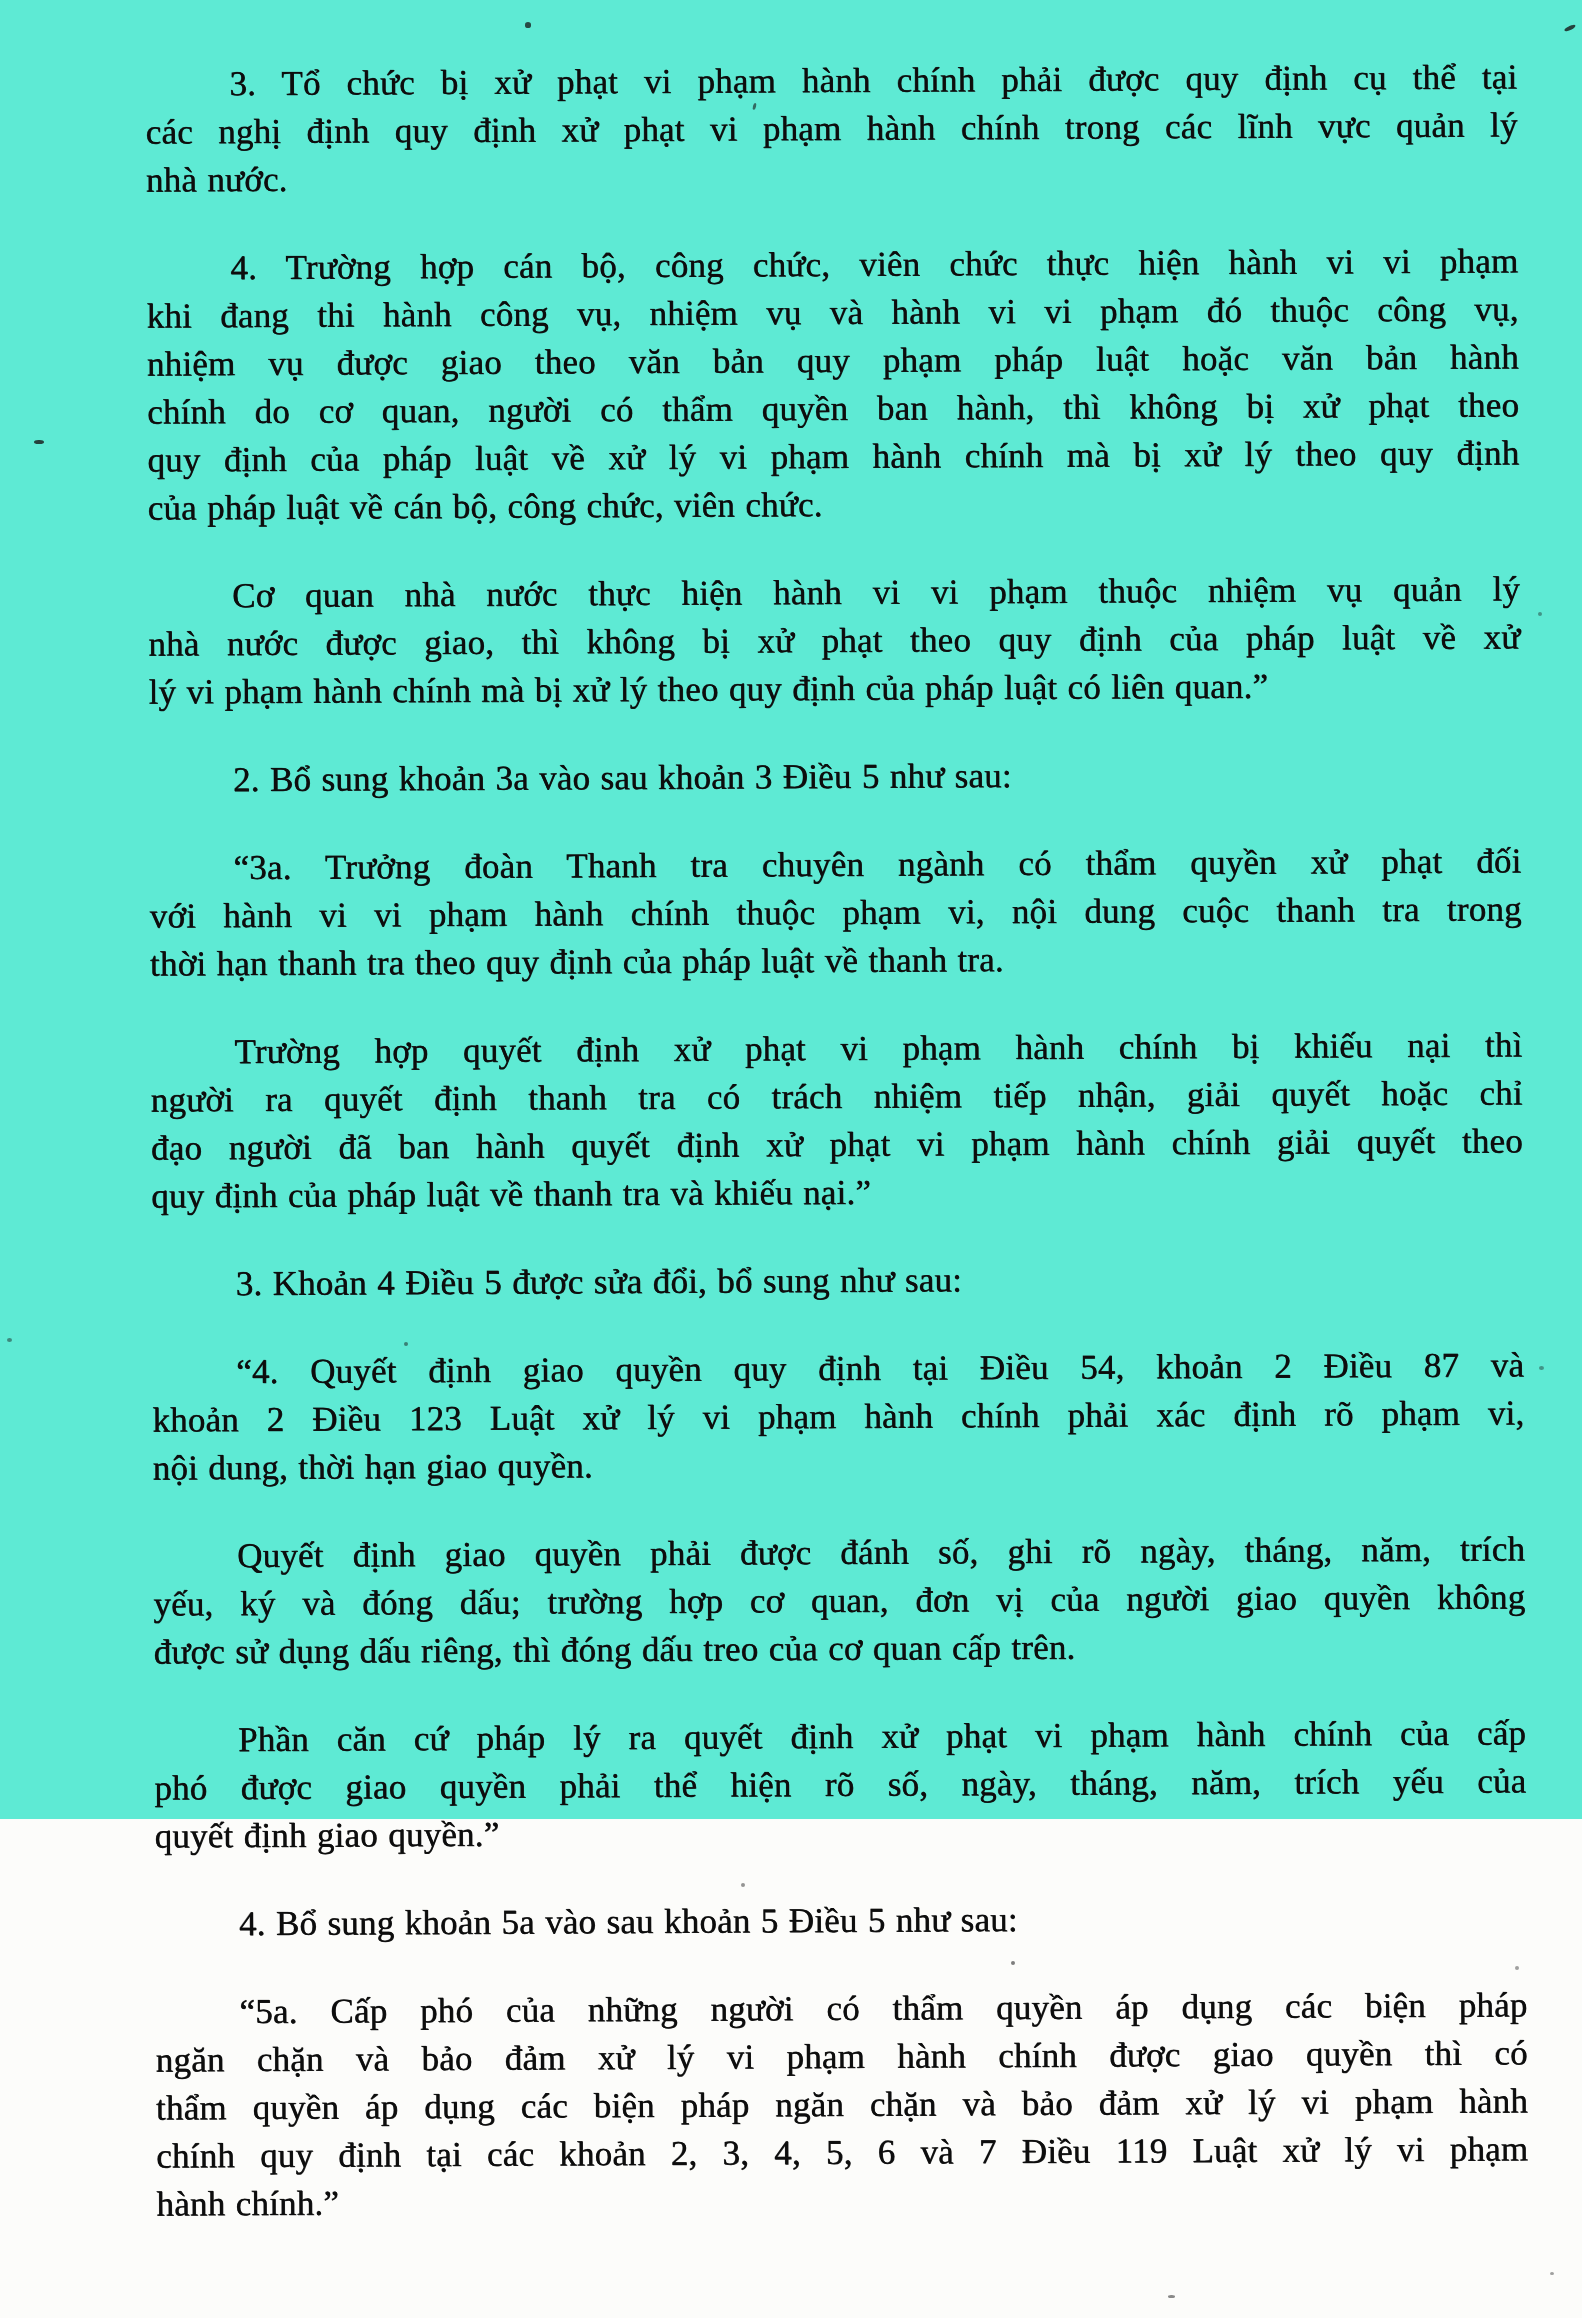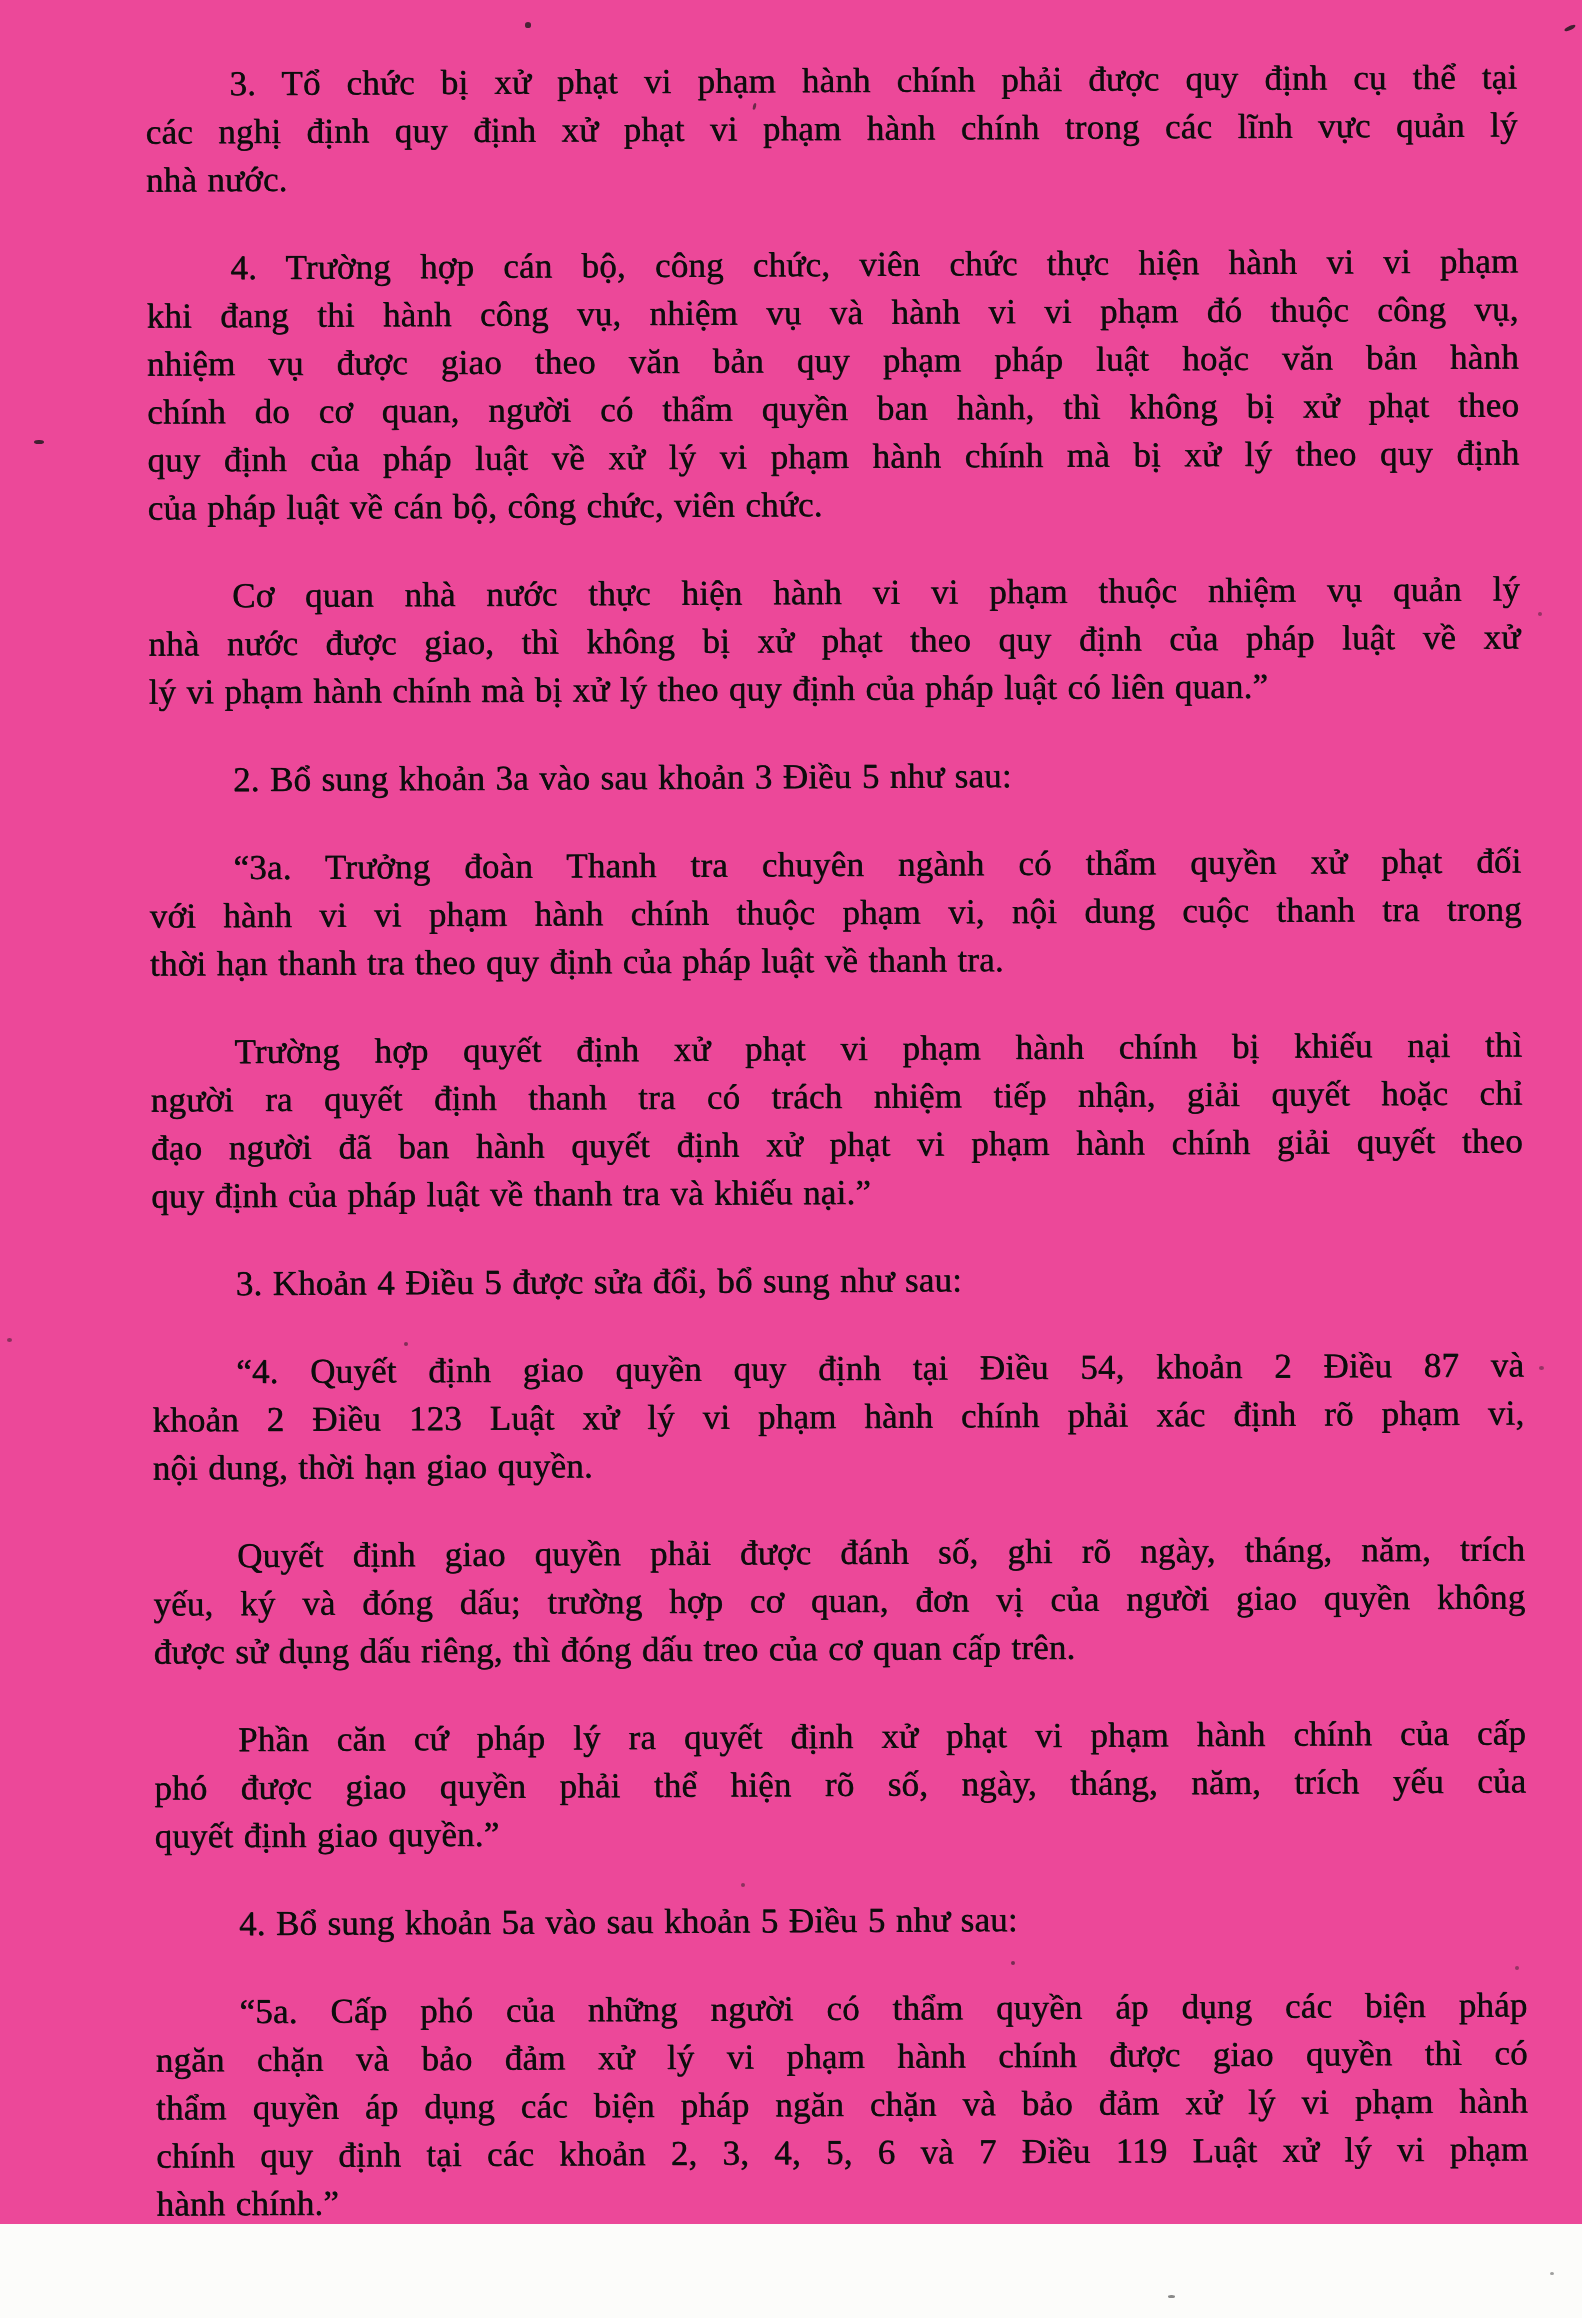--- a/index.html
+++ b/index.html
@@ -7,22 +7,22 @@
     margin: 0;
     padding: 0;
     width: 1582px;
     height: 2319px;
     background: #fcfcfa;
     overflow: hidden;
   }
   .page {
     position: relative;
     width: 1582px;
-    height: 2224px;
-    background: #ec4899;
+    height: 1819px;
+    background: #5eead4;
   }
   .doc {
     position: absolute;
     left: 151px;
     top: 57px;
     width: 1372px;
     color: #0d0d0d;
     font-family: "Liberation Serif", "DejaVu Serif", serif;
     font-size: 35px;
     line-height: 48px;

